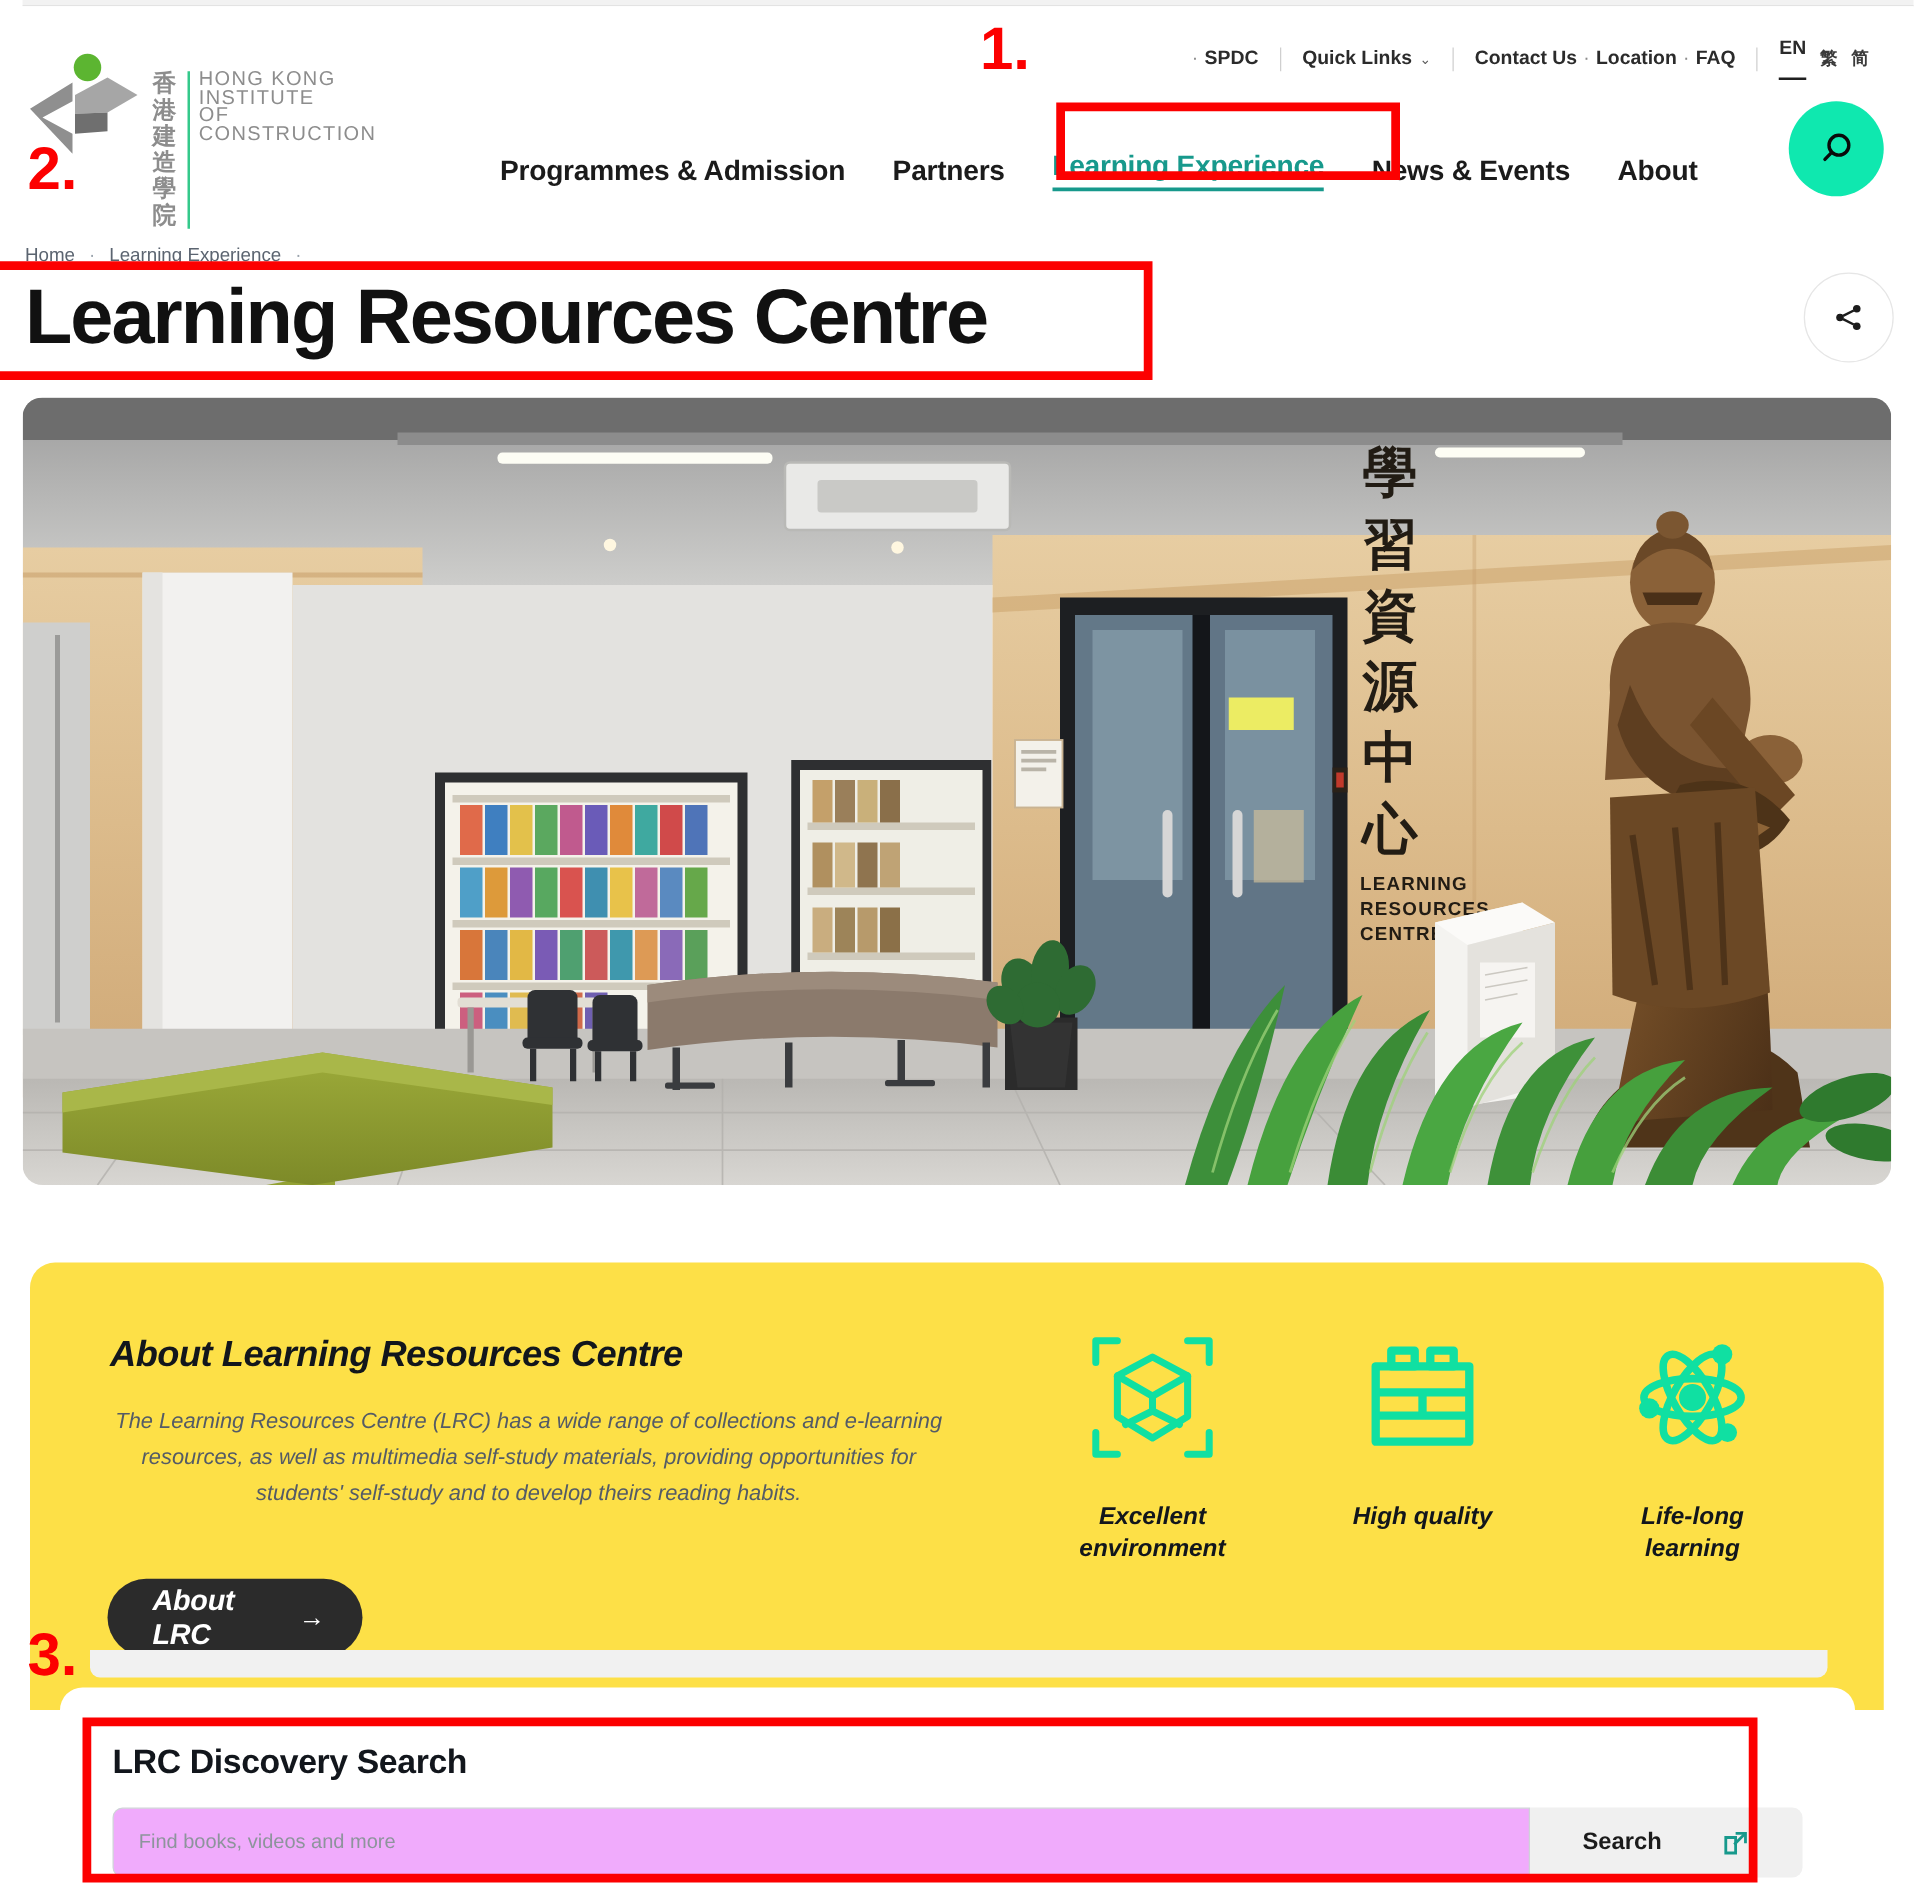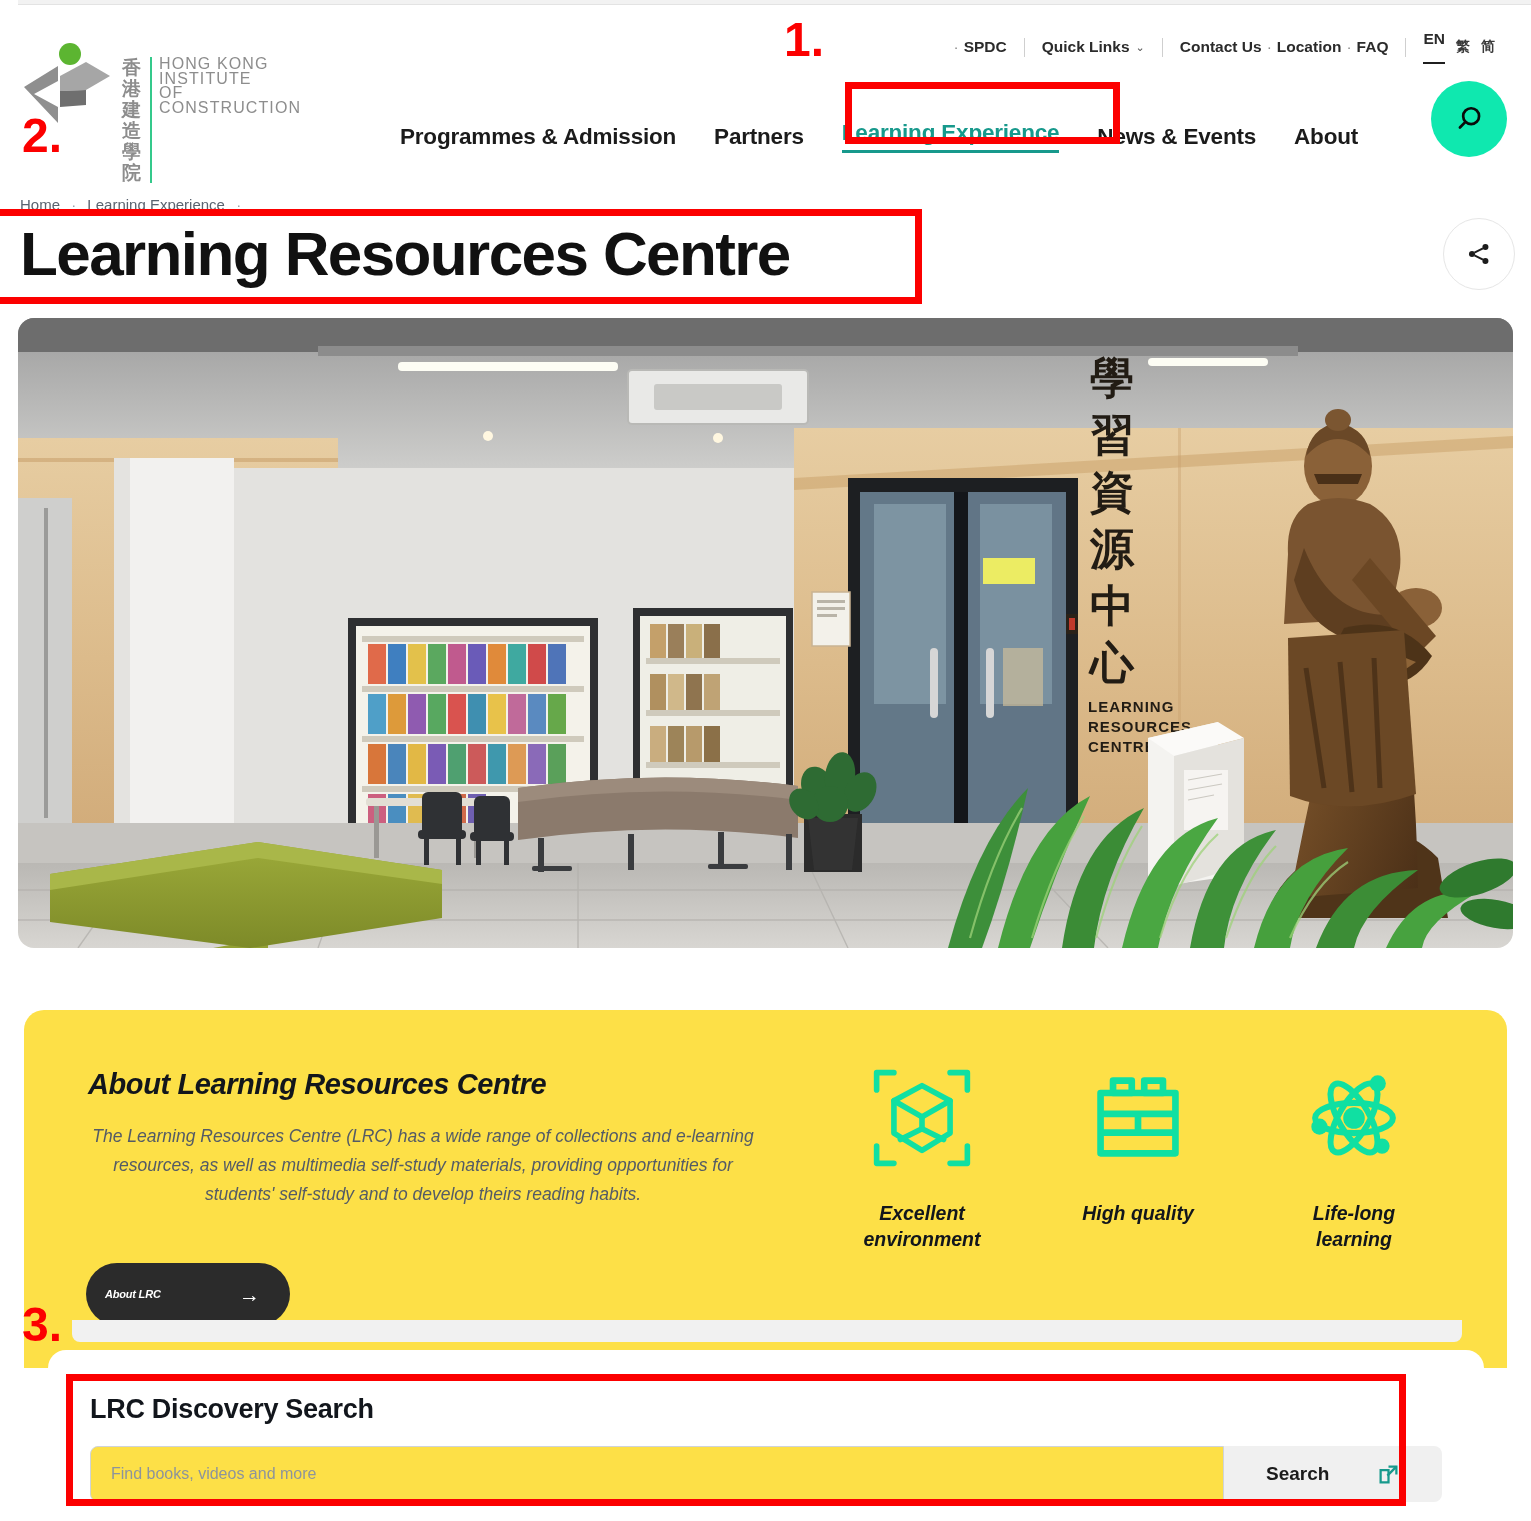--- a/index.html
+++ b/index.html
@@ -56,38 +56,38 @@
   .hero { position:absolute; left:18px; top:318px; width:1495px; height:630px; border-radius:16px; overflow:hidden; }
   .hero-svg { display:block; width:100%; height:100%; }
 
   
   .about-card { position:absolute; left:24px; top:1010px; width:1483px; height:358px; background:#fde047;
                 border-radius:20px 20px 0 0;font-style:italic; }
   .about-h { position:absolute; left:64px; top:58px; font-size:29px; font-weight:700; color:#12161c; letter-spacing:-0.4px;}
   .about-p { position:absolute; left:64px; top:112px; width:670px; font-size:17.5px; line-height:29px; color:#545b66;text-align:center; }
   .about-btn { position:absolute; left:62px; top:253px; width:204px; height:62px; background:#2b2b2b;
                border-radius:34px; display:flex; align-items:center; cursor:pointer; }
-  .about-btn .lbl { color:#fff; font-size:11px; font-weight:700; margin-left:19px; letter-spacing:-0.2px; }
+  .about-btn .lbl { color:#fff; font-size:23px; font-weight:700; margin-left:36px; letter-spacing:-0.2px; }
   .about-btn .arw { margin-left:auto; margin-right:30px; color:#fff; font-size:21px; line-height:1; }
 
   .features { position:absolute; left:790px; top:52px; width:650px; display:flex; }
   .feature { width:216px; display:flex; flex-direction:column; align-items:center; }
   .feature .ficon { height:112px; display:flex; align-items:center; justify-content:center; }
   .feature .flabel { margin-top:26px; text-align:center; font-size:19.5px; font-weight:700; color:#12161c; line-height:26px; }
 
   .card-shadow { position:absolute; left:72px; top:1320px; width:1390px; height:22px; background:#f1f1f1; border-radius:0 0 8px 8px;}
 
   
   .search-card { position:absolute; left:48px; top:1350px; width:1436px; height:171px; background:#fff;
                  border-radius:18px; }
   .search-h { position:absolute; left:42px; top:44px; font-size:27px; font-weight:700; color:#12161c; letter-spacing:-0.3px;}
   .search-row { position:absolute; left:42px; top:96px; width:1352px; height:56px; display:flex; }
   .search-input { flex:1; height:56px; border:1px solid #cfd3d8; border-radius:8px 0 0 8px;
                   padding:0 20px; font-size:16px; color:#3a3a3a; font-family:"Liberation Sans", sans-serif;
-                  background:#fde047; outline:none; }
+                  background:#f0abfc; outline:none; }
   .search-input::placeholder{ color:#8d949c; }
   .search-go { width:218px; height:56px; background:#f0f0f0; border:none; border-radius:0 8px 8px 0;
                display:flex; align-items:center; cursor:pointer; }
   .search-go .glbl { margin-left:42px; font-size:19px; font-weight:700; color:#1b1b1b; }
   .search-go .gicon { margin-left:auto; margin-right:40px; display:flex; }
 
   
   .anno-box { position:absolute; border:7px solid #fc0000; pointer-events:none; }
   .anno-num { position:absolute; color:#fc0000; font-size:48px; font-weight:800; font-family:"Liberation Sans", sans-serif; }
   #anno1 { left:845px; top:82px; width:275px; height:62px; }

